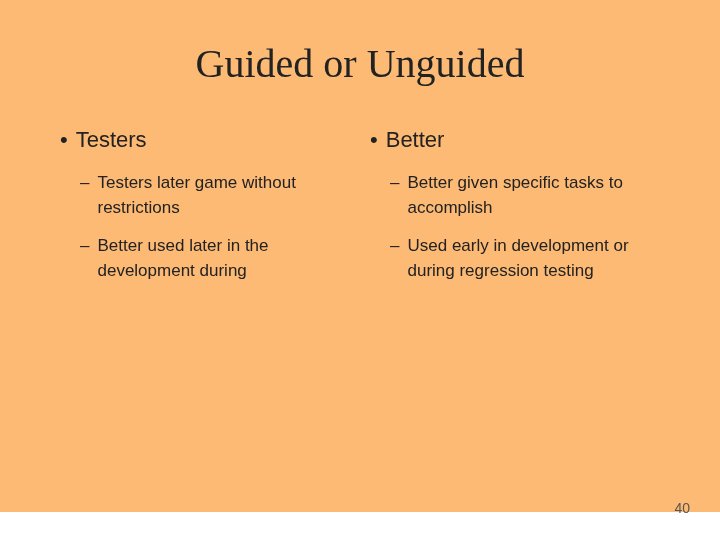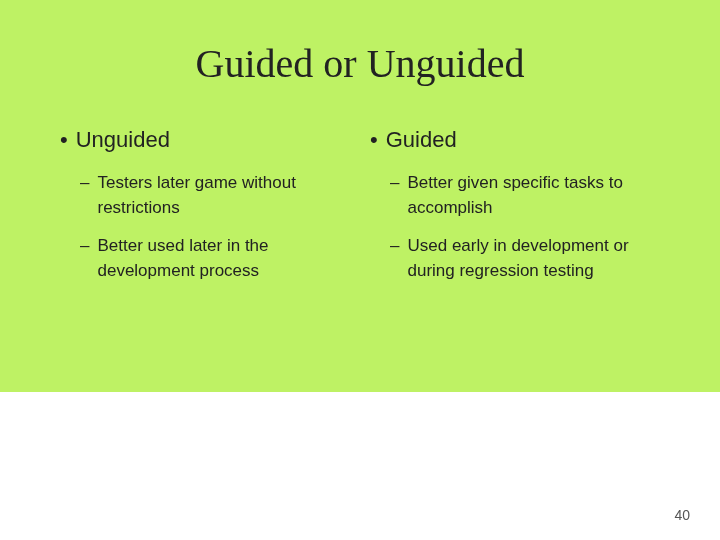--- a/index.html
+++ b/index.html
@@ -12,22 +12,22 @@
       width: 720px;
       height: 540px;
       background-color: #ffffff;
       font-family: Arial, sans-serif;
       overflow: hidden;
       position: relative;
     }
 
     .slide {
       width: 720px;
-      height: 392px;
-      background: #bef264;
+      height: 512px;
+      background: #fdba74;
       padding: 40px 60px;
       display: flex;
       flex-direction: column;
     }
 
     .slide-title {
       font-size: 40px;
       font-weight: normal;
       color: #222222;
       text-align: center;
@@ -77,56 +77,56 @@
       gap: 6px;
     }
 
     .dash {
       flex-shrink: 0;
       margin-right: 2px;
     }
 
     .page-number {
       position: absolute;
-      bottom: 17px;
+      bottom: 24px;
       right: 30px;
       font-size: 14px;
       color: #555555;
     }
   </style>
 </head>
 <body>
 
 <div class="slide">
 
   <h1 class="slide-title">Guided or Unguided</h1>
 
   <div class="content-area">
 
     <div class="column">
       <div class="section-heading">
         <span class="bullet-dot">•</span>
-        <span>Unguided</span>
+        <span>Testers</span>
       </div>
       <ul class="sub-list">
         <li>
           <span class="dash">–</span>
           <span>Testers later game without restrictions</span>
         </li>
         <li>
           <span class="dash">–</span>
-          <span>Better used later in the development process</span>
+          <span>Better used later in the development during</span>
         </li>
       </ul>
     </div>
 
     <div class="column">
       <div class="section-heading">
         <span class="bullet-dot">•</span>
-        <span>Guided</span>
+        <span>Better</span>
       </div>
       <ul class="sub-list">
         <li>
           <span class="dash">–</span>
           <span>Better given specific tasks to accomplish</span>
         </li>
         <li>
           <span class="dash">–</span>
           <span>Used early in development or during regression testing</span>
         </li>

